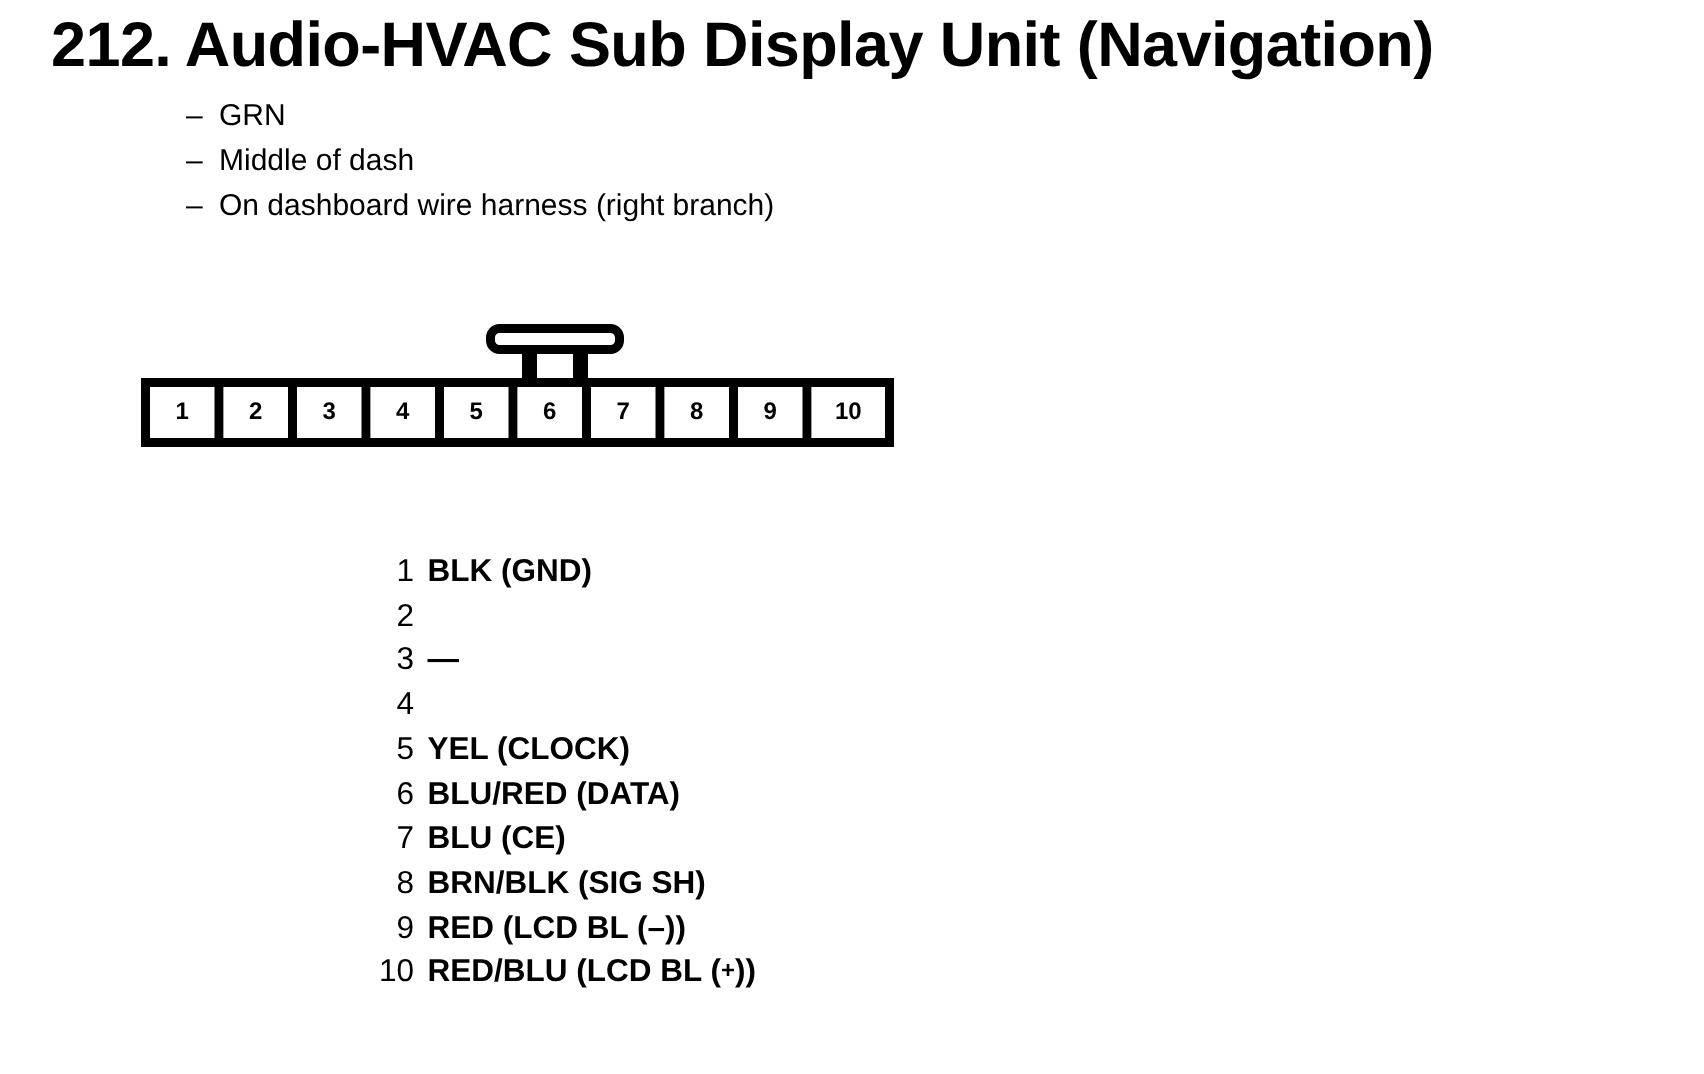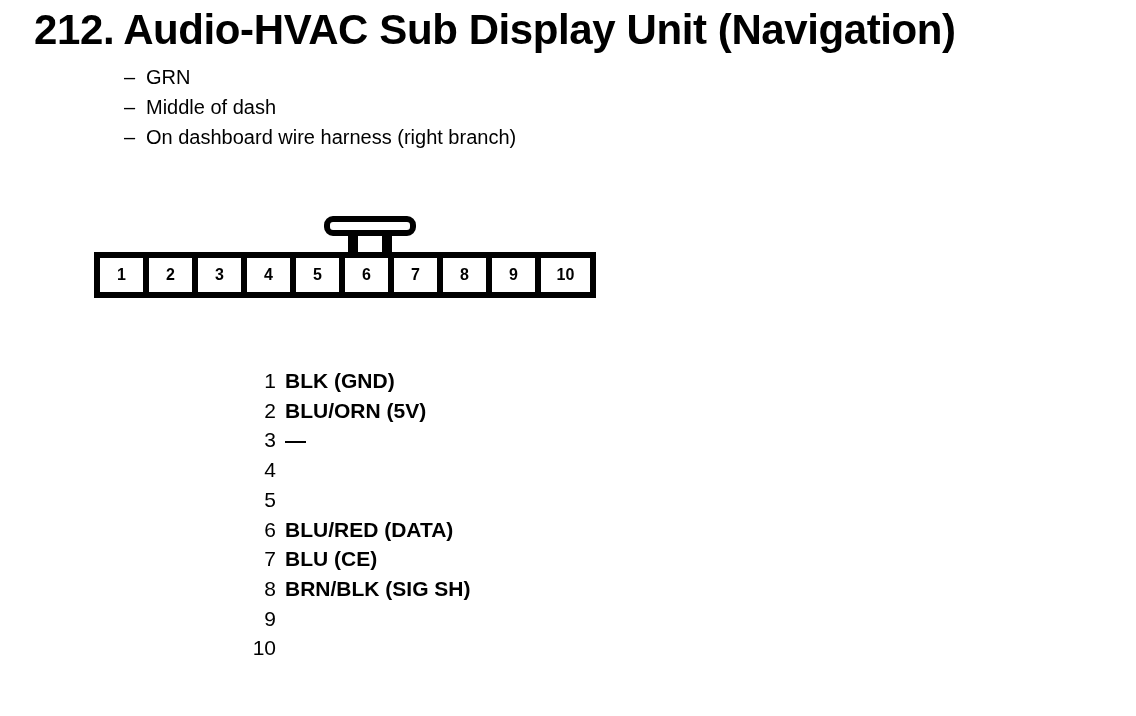--- a/index.html
+++ b/index.html
@@ -206,43 +206,45 @@
   </div>
 </div>
 
 <div id="pin-legend">
   <div class="legend-row">
     <span class="legend-num">1</span>
     <span class="legend-label">BLK (GND)</span>
   </div>
   <div class="legend-row">
     <span class="legend-num">2</span>
-    <span class="legend-label">BLU/ORN (5V)</span>
   </div>
   <div class="legend-row">
     <span class="legend-num">3</span>
     <span class="legend-label">—</span>
   </div>
   <div class="legend-row">
     <span class="legend-num">4</span>
   </div>
   <div class="legend-row">
     <span class="legend-num">5</span>
+    <span class="legend-label">YEL (CLOCK)</span>
   </div>
   <div class="legend-row">
     <span class="legend-num">6</span>
     <span class="legend-label">BLU/RED (DATA)</span>
   </div>
   <div class="legend-row">
     <span class="legend-num">7</span>
     <span class="legend-label">BLU (CE)</span>
   </div>
   <div class="legend-row">
     <span class="legend-num">8</span>
     <span class="legend-label">BRN/BLK (SIG SH)</span>
   </div>
   <div class="legend-row">
     <span class="legend-num">9</span>
+    <span class="legend-label">RED (LCD BL (–))</span>
   </div>
   <div class="legend-row">
     <span class="legend-num">10</span>
+    <span class="legend-label">RED/BLU (LCD BL (<span class="plus">+</span>))</span>
   </div>
 </div>
 
 </body></html>

